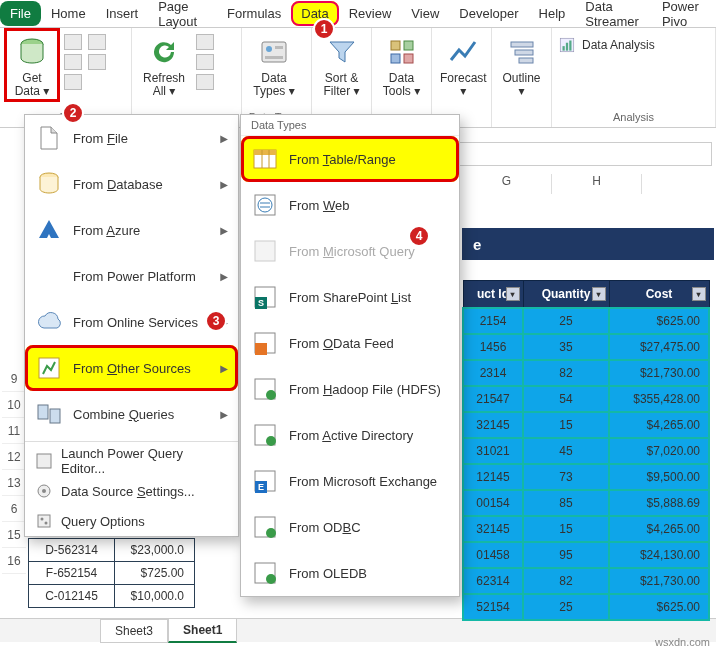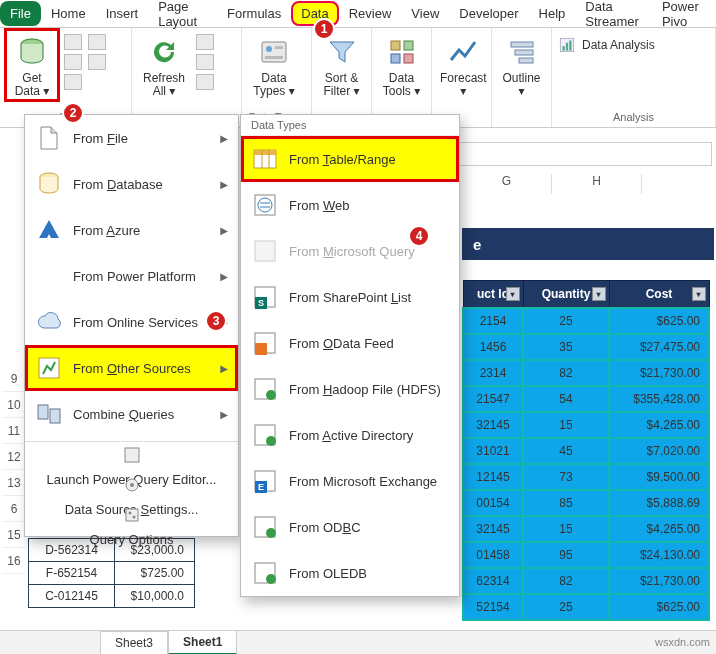--- a/index.html
+++ b/index.html
@@ -21,27 +21,27 @@
   .bigbtn .ico { width: 32px; height: 32px; margin-bottom: 4px; }
   .smallbtns { display: flex; flex-direction: column; gap: 4px; padding-top: 4px; }
   .smallbtns .sb { width: 18px; height: 16px; background: #eaeaea; border: 1px solid #bbb; }
   .getdata-wrap { outline: 3px solid #e00000; outline-offset: -1px; position: relative; }
 
   
   .menu1 { position: absolute; left: 24px; top: 114px; width: 215px; background: #fff; border: 1px solid #bbb; box-shadow: 4px 6px 12px rgba(0,0,0,0.25); z-index: 20; }
   .menu2 { position: absolute; left: 240px; top: 114px; width: 220px; background: #fff; border: 1px solid #bbb; box-shadow: 4px 6px 12px rgba(0,0,0,0.25); z-index: 20; }
   .mtitle { font-size: 11px; color: #666; padding: 4px 10px; border-bottom: 1px solid #eee; }
   .mitem { display: flex; align-items: center; height: 46px; padding: 0 10px; gap: 10px; position: relative; cursor: pointer; }
-  .mitem.small { height: 30px; gap: 8px; flex-direction: column; }
+  .mitem.small { height: 30px; gap: 8px; }
   .mitem .ico { width: 28px; height: 28px; flex: 0 0 28px; display: flex; align-items: center; justify-content: center; }
   .mitem.small .ico { width: 18px; height: 18px; flex: 0 0 18px; }
   .mitem .lbl { flex: 1; font-size: 13px; }
   .mitem .chev { font-size: 10px; color: #666; }
   .mitem.disabled { color: #aaa; }
-  .mitem.hl-red { outline: 3px solid #e00000; outline-offset: -3px; background: #ffff00; }
+  .mitem.hl-red { outline: 3px solid #e00000; outline-offset: -3px; background: #ffff00; border-radius: 8px; }
   .mitem.hl-redonly { outline: 3px solid #e00000; outline-offset: -3px; }
   .divider { height: 1px; background: #ddd; margin: 4px 0; }
   .underline-letter { text-decoration: underline; }
 
   
   .fbar { position: absolute; left: 270px; right: 4px; top: 142px; height: 24px; border: 1px solid #ccc; display: flex; align-items: center; padding: 0 8px; font-size: 13px; background: #fff; z-index: 5; }
 
   
   .grid { position: absolute; left: 2px; top: 168px; right: 2px; bottom: 24px; z-index: 1; }
   .colheads { display: flex; position: absolute; left: 460px; top: 6px; height: 20px; }
@@ -59,21 +59,21 @@
   
   .rtable { position: absolute; left: 460px; top: 60px; }
   .banner { background: #1f3864; color: #fff; height: 32px; width: 252px; padding-left: 10px; line-height: 32px; font-size: 15px; font-weight: bold; border: 1px solid #1f3864; }
   .rtable table { border-collapse: collapse; }
   .rtable th { background: #1f3864; color: #fff; font-size: 12px; font-weight: bold; padding: 6px 6px; border: 1px solid #0e2444; position: relative; }
   .rtable th .dd { position: absolute; right: 3px; top: 50%; transform: translateY(-50%); width: 14px; height: 14px; background: #cfd6e4; border: 1px solid #888; display: flex; align-items: center; justify-content: center; font-size: 8px; color: #333; }
   .rtable td { border: 2px solid #14b8a6; padding: 5px 8px; font-size: 12px; background: #0ea5e9; text-align: center; }
   .rtable td.cost { text-align: right; }
 
   
-  .sheetbar { position: absolute; left: 0; right: 0; bottom: 0; height: 24px; background: #f3f3f3; border-top: 1px solid #ccc; display: flex; align-items: center; padding-left: 100px; gap: 0; font-size: 12px; }
+  .sheetbar { position: absolute; left: 0; right: 0; bottom: 12px; height: 24px; background: #f3f3f3; border-top: 1px solid #ccc; display: flex; align-items: center; padding-left: 100px; gap: 0; font-size: 12px; }
   .sheetbar .sh { padding: 4px 14px; border: 1px solid #ccc; background: #fff; }
   .sheetbar .sh.active { border-bottom: 2px solid #107c41; font-weight: 600; }
   .watermark { position: absolute; right: 6px; bottom: 6px; font-size: 11px; color: #888; z-index: 50; }
 
   
   svg { display: block; }
 </style>
 </head>
 <body>
 

